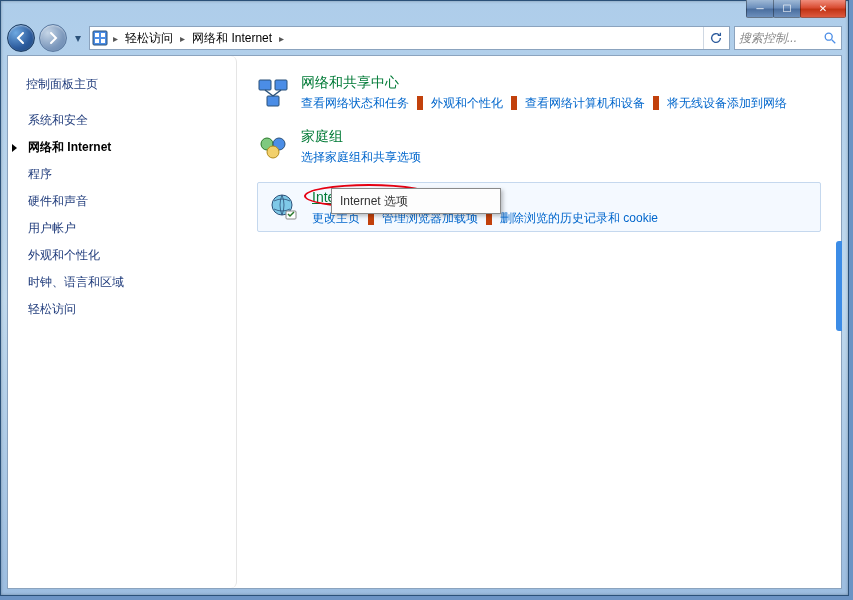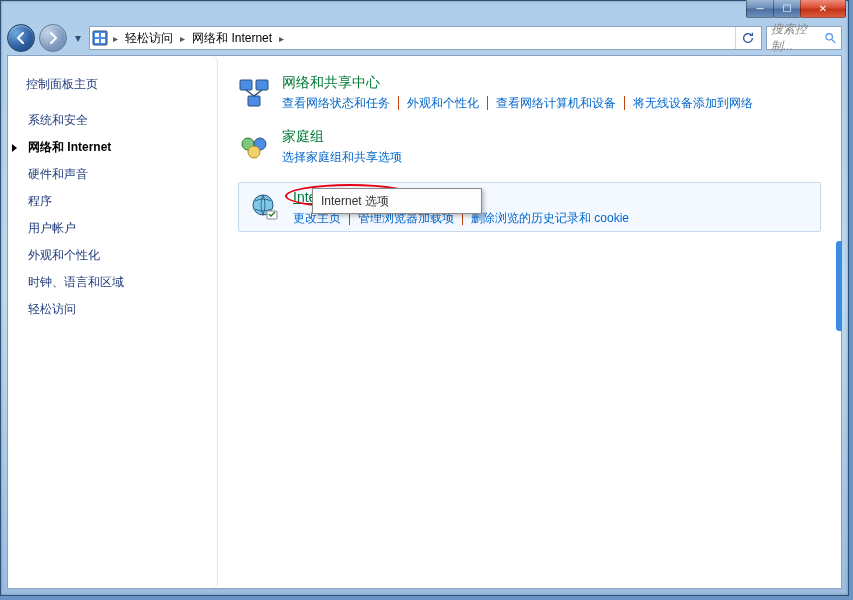--- a/index.html
+++ b/index.html
@@ -85,40 +85,40 @@
     .bc-item { padding: 0 2px; }
     .bc-icon { width: 16px; height: 16px; display: inline-flex; align-items: center; justify-content: center; }
     .bc-end {
       margin-left: auto;
       width: 24px; height: 22px;
       border-left: 1px solid #cfd8e3;
       display: flex; align-items: center; justify-content: center;
       color: #2b5a9c;
     }
     .search-box {
-      width: 76px;
+      width: 108px;
       height: 24px;
       background: #fff;
       border: 1px solid #8ba3be;
       display: flex;
       align-items: center;
       padding: 0 4px;
       color: #888;
       font-style: italic;
       justify-content: space-between;
     }
     .content-frame {
       position: absolute;
       top: 54px; left: 6px; right: 6px; bottom: 6px;
       background: #fff;
       border: 1px solid #8ba3be;
       display: flex;
     }
     .sidebar {
-      width: 210px;
+      width: 229px;
       background: #fff;
       border-right: 1px solid #e5e5e5;
       padding: 20px 8px 8px 18px;
       border-radius: 6px;
     }
     .side-header { color: #1f3b7b; font-size: 12px; margin-bottom: 14px; }
     .side-link {
       display: block;
       color: #1f3b7b;
       padding: 5px 2px;
@@ -145,21 +145,21 @@
       display: flex; align-items: center; justify-content: center;
       flex-shrink: 0;
     }
     .section-body { flex: 1; }
     .section-title { color: #007a36; font-size: 14px; margin-bottom: 4px; }
     .section-links { display: flex; flex-wrap: wrap; gap: 0; }
     .sub-link {
       color: #0066cc;
       font-size: 12px;
       padding: 0 8px;
-      border-right: 1px solid #c2410c;
+      border-right: 6px solid #c2410c;
       line-height: 14px;
     }
     .sub-link:first-child { padding-left: 0; }
     .sub-link:last-child { border-right: none; }
     .section-box {
       border: 1px solid #c5d8ee;
       background: #f4f9ff;
       border-radius: 2px;
       padding: 6px 10px;
     }
@@ -251,22 +251,22 @@
           <line x1="10" y1="10" x2="14" y2="14" stroke="#4b8de6" stroke-width="1.5"></line>
         </svg>
     </div>
   </div>
 
   <div class="content-frame">
     <div class="sidebar">
       <div class="side-header">控制面板主页</div>
       <a class="side-link">系统和安全</a>
       <a class="side-link active">网络和 Internet</a>
+      <a class="side-link">程序</a>
       <a class="side-link">硬件和声音</a>
-      <a class="side-link">程序</a>
       <a class="side-link">用户帐户</a>
       <a class="side-link">外观和个性化</a>
       <a class="side-link">时钟、语言和区域</a>
       <a class="side-link">轻松访问</a>
     </div>
 
     <div class="main">
 
       <div class="section">
         <div class="section-icon">

